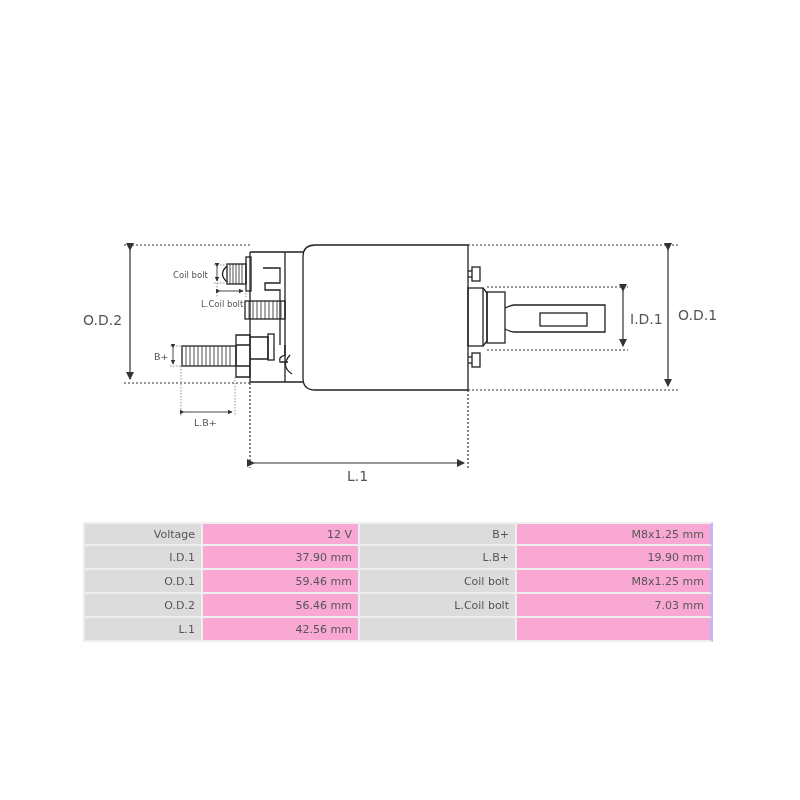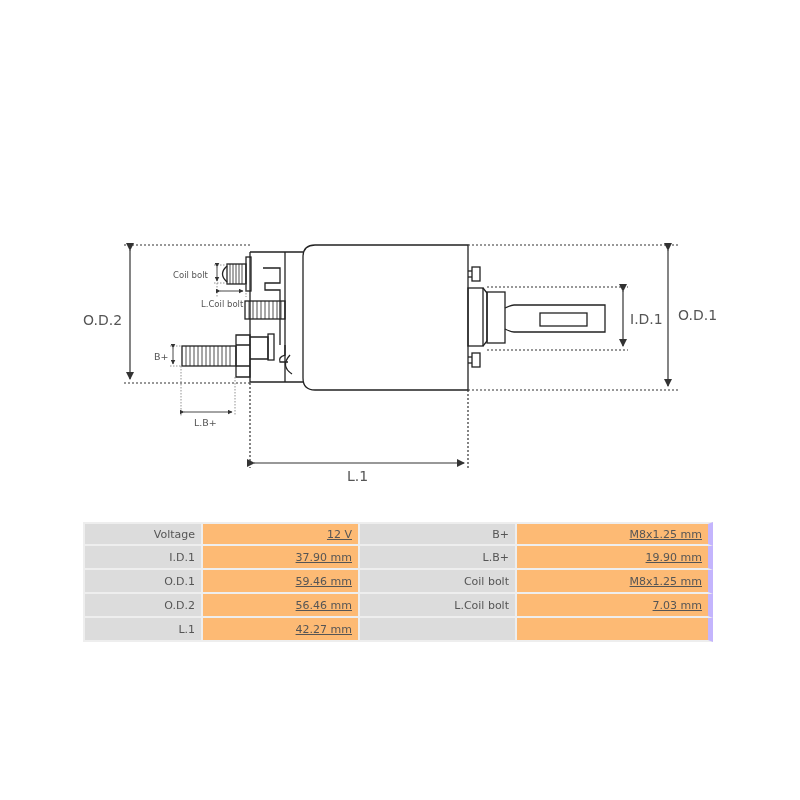--- a/index.html
+++ b/index.html
@@ -2,22 +2,22 @@
 <html><head>
 <meta charset="utf-8">
 <style>
   html, body { margin:0; padding:0; background:#ffffff; }
   body { width:800px; height:800px; position:relative; overflow:hidden; font-family:"DejaVu Sans", sans-serif; }
   #diagram { position:absolute; left:0; top:0; width:800px; height:500px; }
   .dl { font-family:"DejaVu Sans", sans-serif; fill:#555; }
   #specs { position:absolute; left:83px; top:522px; width:630px; border-collapse:separate; border-spacing:0; }
   #specs td { height:24px; font-size:11px; color:#555; text-align:right; padding:0 6px 0 0; border-bottom:2px solid #eee; box-sizing:border-box; }
   #specs td.k { background:#dcdcdc; border-left:2px solid #eee; }
-  #specs td.v { background:#fdba74; border-left:2px solid #eee;text-decoration:underline; }
-  #specs td.last { border-right:5px solid #c4b5fd;margin-left:8px; }
+  #specs td.v { background:#f9a8d4; border-left:2px solid #eee; }
+  #specs td.last { border-right:3px solid #c4b5fd;margin-left:8px; }
   #specs tr:first-child td { border-top:2px solid #eee; }
 </style>
 </head>
 <body>
 
 <svg id="diagram" viewBox="0 0 800 500" xmlns="http://www.w3.org/2000/svg">
   <defs>
     <marker id="ah" markerWidth="8" markerHeight="8" refX="7" refY="4" orient="auto" markerUnits="userSpaceOnUse">
       <path d="M0,0 L8,4 L0,8 z" fill="#333"></path>
     </marker>
@@ -168,18 +168,18 @@
       <td class="v last">M8x1.25 mm</td>
     </tr>
     <tr>
       <td class="k">O.D.2</td>
       <td class="v">56.46 mm</td>
       <td class="k">L.Coil bolt</td>
       <td class="v last">7.03 mm</td>
     </tr>
     <tr>
       <td class="k">L.1</td>
-      <td class="v">42.27 mm</td>
+      <td class="v">42.56 mm</td>
       <td class="k"></td>
       <td class="v last"></td>
     </tr>
   </tbody>
 </table>
 
 </body></html>

